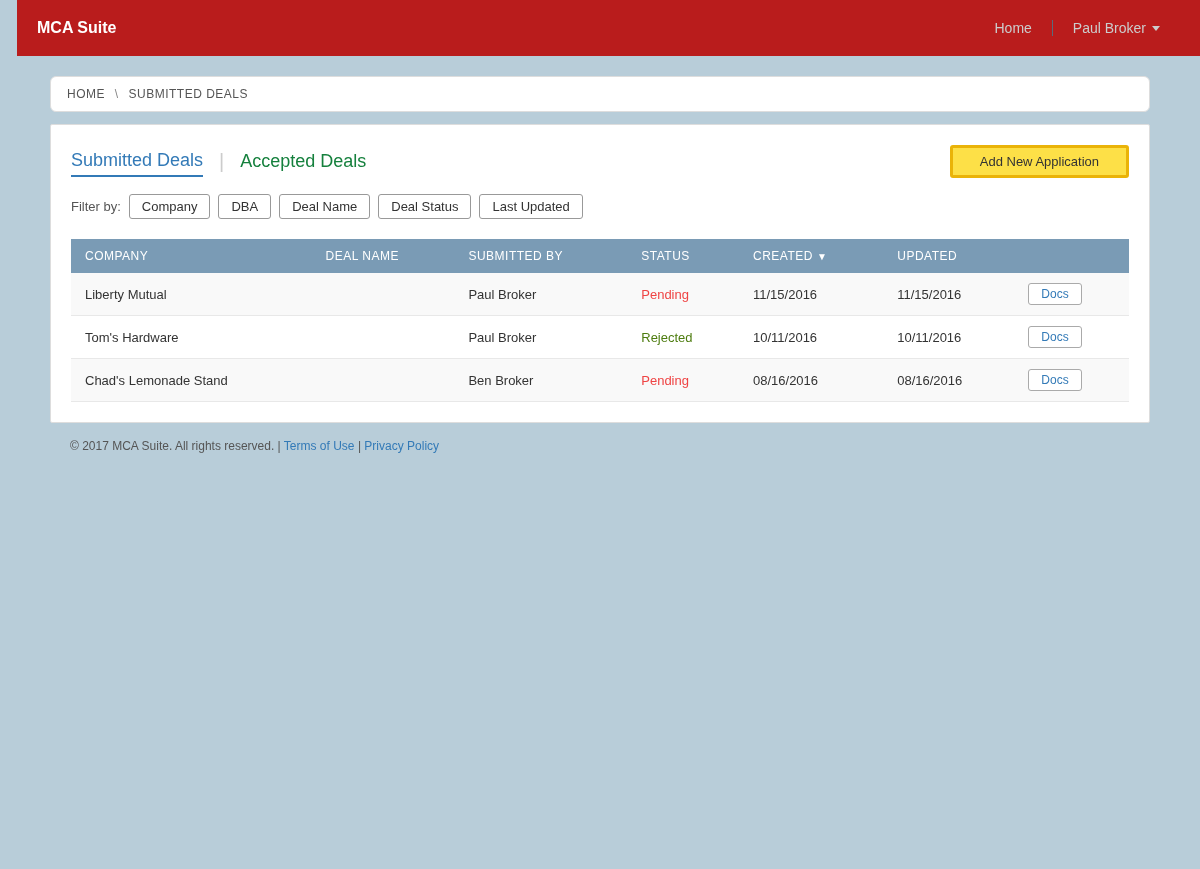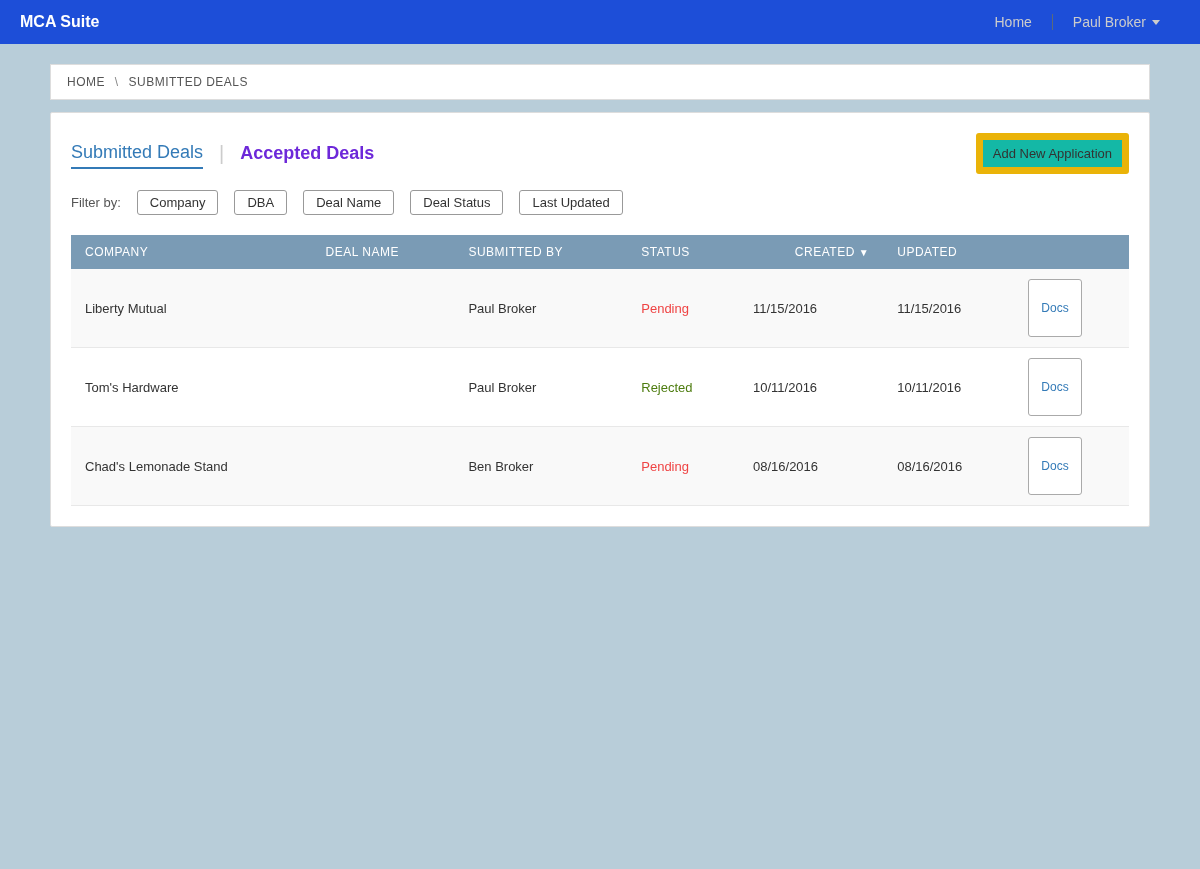--- a/index.html
+++ b/index.html
@@ -5,26 +5,27 @@
     * { box-sizing: border-box; margin: 0; padding: 0; }
     body {
       font-family: Arial, Helvetica, sans-serif;
       font-size: 14px;
       background-color: #b8cdd9;
       min-height: 869px;
     }
 
     
     .navbar {
-      background-color: #1d4ed8;
-      height: 44px;
+      background-color: #b91c1c;
+      height: 56px;
       display: flex;
       align-items: center;
       justify-content: space-between;
       padding: 0 20px;
+      margin-left: 17px;
     }
     .navbar-brand {
       color: #ffffff;
       font-size: 16px;
       font-weight: bold;
     }
     .navbar-right {
       display: flex;
       align-items: center;
       gap: 0;
@@ -58,21 +59,21 @@
     .page-wrapper {
       max-width: 1140px;
       margin: 0 auto;
       padding: 20px 20px;
     }
 
     
     .breadcrumb-bar {
       background: #fff;
       border: 1px solid #ddd;
-      border-radius: 0;
+      border-radius: 6px;
       padding: 10px 16px;
       margin-bottom: 12px;
       font-size: 12px;
       color: #555;
       letter-spacing: 0.5px;
     }
     .breadcrumb-bar a {
       color: #555;
       text-decoration: none;
       text-transform: uppercase;
@@ -103,51 +104,51 @@
       justify-content: space-between;
       margin-bottom: 16px;
     }
     .tabs-left {
       display: flex;
       align-items: center;
       gap: 0;
     }
     .tab-item {
       font-size: 18px;
-      font-weight: bold;
-      color: #6d28d9;
+      font-weight: normal;
+      color: #15803d;
       cursor: pointer;
       padding: 4px 0;
     }
     .tab-item.active {
       color: #337ab7;
       border-bottom: 2px solid #337ab7;
       font-weight: normal;
     }
     .tab-divider {
       color: #ccc;
       font-size: 20px;
       margin: 0 16px;
     }
 
     .add-new-btn {
-      background: #14b8a6;
-      border: 7px solid #eab308;
+      background: #fde047;
+      border: 3px solid #eab308;
       border-radius: 3px;
-      padding: 6px 10px;
+      padding: 6px 27px;
       font-size: 13px;
       color: #333;
       cursor: pointer;
     }
 
     
     .filter-row {
       display: flex;
       align-items: center;
-      gap: 16px;
+      gap: 8px;
       margin-bottom: 20px;
       flex-wrap: wrap;
     }
     .filter-label {
       font-size: 13px;
       color: #555;
     }
     .filter-btn {
       border: 1px solid #999;
       border-radius: 3px;
@@ -171,21 +172,20 @@
     .deals-table thead th {
       padding: 10px 14px;
       text-align: left;
       font-weight: normal;
       font-size: 12px;
       letter-spacing: 0.5px;
       text-transform: uppercase;
     }
     .deals-table thead th.sortable {
       cursor: pointer;
-      text-align: right;
     }
     .sort-arrow {
       display: inline-block;
       margin-left: 4px;
       font-size: 10px;
     }
     .deals-table tbody tr {
       border-bottom: 1px solid #e8e8e8;
     }
     .deals-table tbody tr:nth-child(odd) {
@@ -202,21 +202,21 @@
       color: #ef4444;
       font-weight: normal;
     }
     .status-rejected {
       color: #4d7c0f;
       font-weight: normal;
     }
     .docs-btn {
       border: 1px solid #aaa;
       border-radius: 3px;
-      padding: 21px 12px;
+      padding: 3px 12px;
       background: #fff;
       font-size: 12px;
       color: #337ab7;
       cursor: pointer;
     }
 
     
     .footer {
       padding: 16px 20px;
       font-size: 12px;
@@ -307,14 +307,20 @@
       <td><span class="status-pending">Pending</span></td>
       <td>08/16/2016</td>
       <td>08/16/2016</td>
       <td><button class="docs-btn">Docs</button></td>
     </tr>
         </tbody>
     </table>
 
   </div>
 
+  <div class="footer">
+    <span>© 2017 MCA Suite. All rights reserved. |</span>
+    <a href="#">Terms of Use</a>
+    <span>|</span>
+    <a href="#">Privacy Policy</a>
+  </div>
 
 </div>
 
 </body></html>

